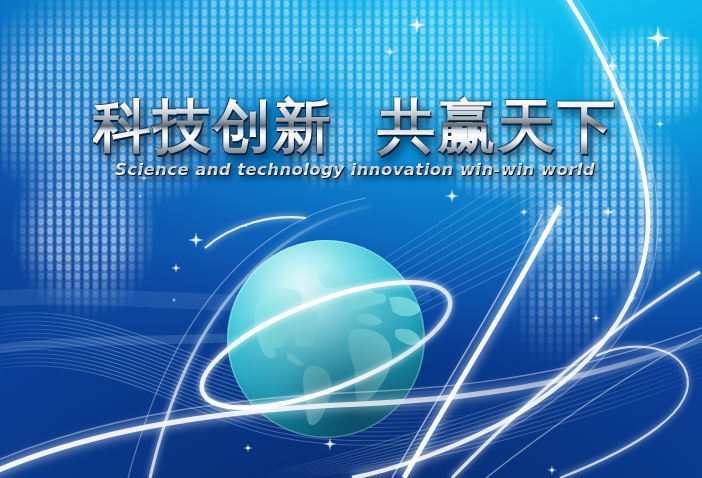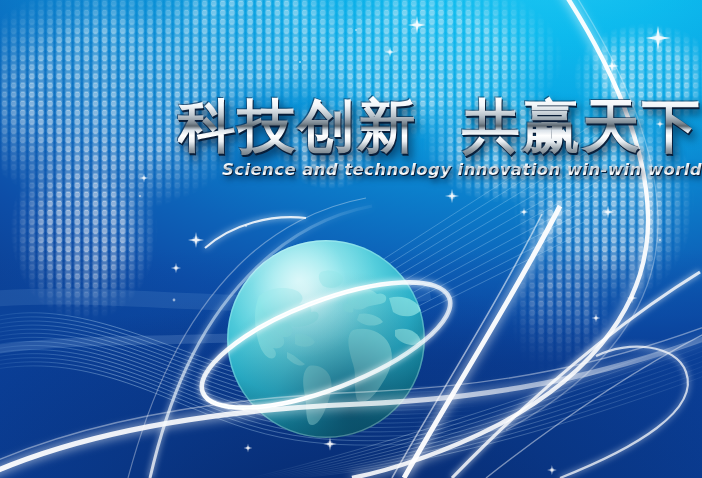--- a/index.html
+++ b/index.html
@@ -62,21 +62,21 @@
     background-position:0 2px;
   }
   #dotfade{
     background:linear-gradient(to bottom, rgba(0,0,0,0) 52%, rgba(10,70,160,.55) 66%, rgba(10,62,150,.95) 76%);
   }
   
   svg.art{position:absolute;inset:0;width:702px;height:478px;display:block;}
   
   #title-block{
     position:absolute;left:0;top:96px;width:702px;
-    text-align:right;
+    text-align:center;
     pointer-events:none;
     padding-left:8px;
   }
   #main-title{
     font-family:"DejaVu Sans","Liberation Sans",sans-serif;
     font-size:58px;
     font-weight:bold;
     letter-spacing:2px;
     line-height:1.04;
     margin:0;

